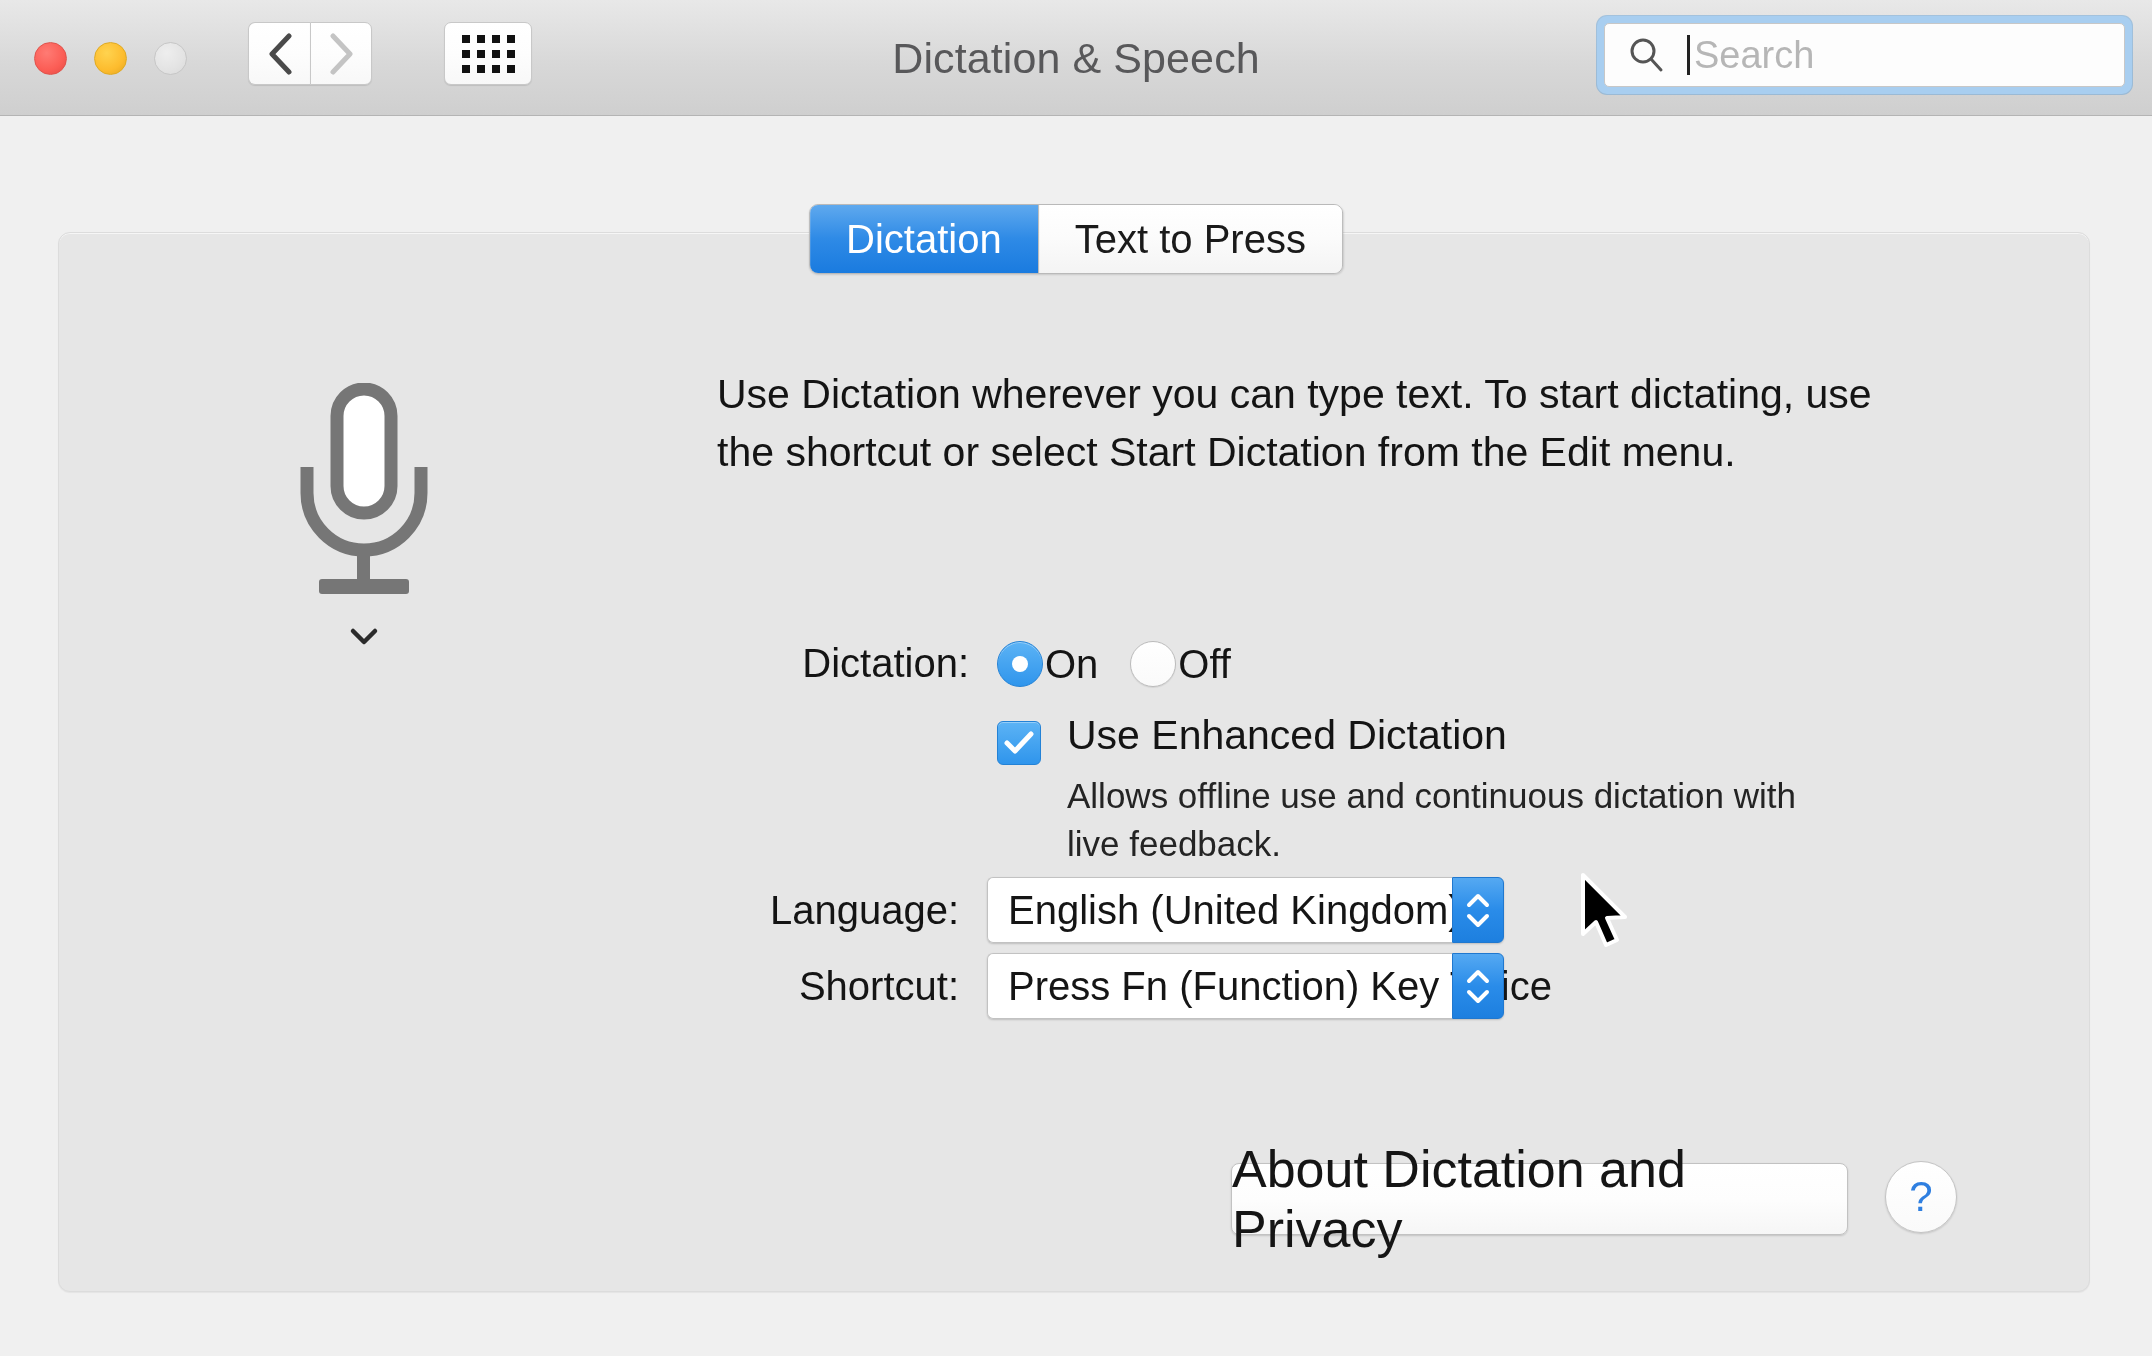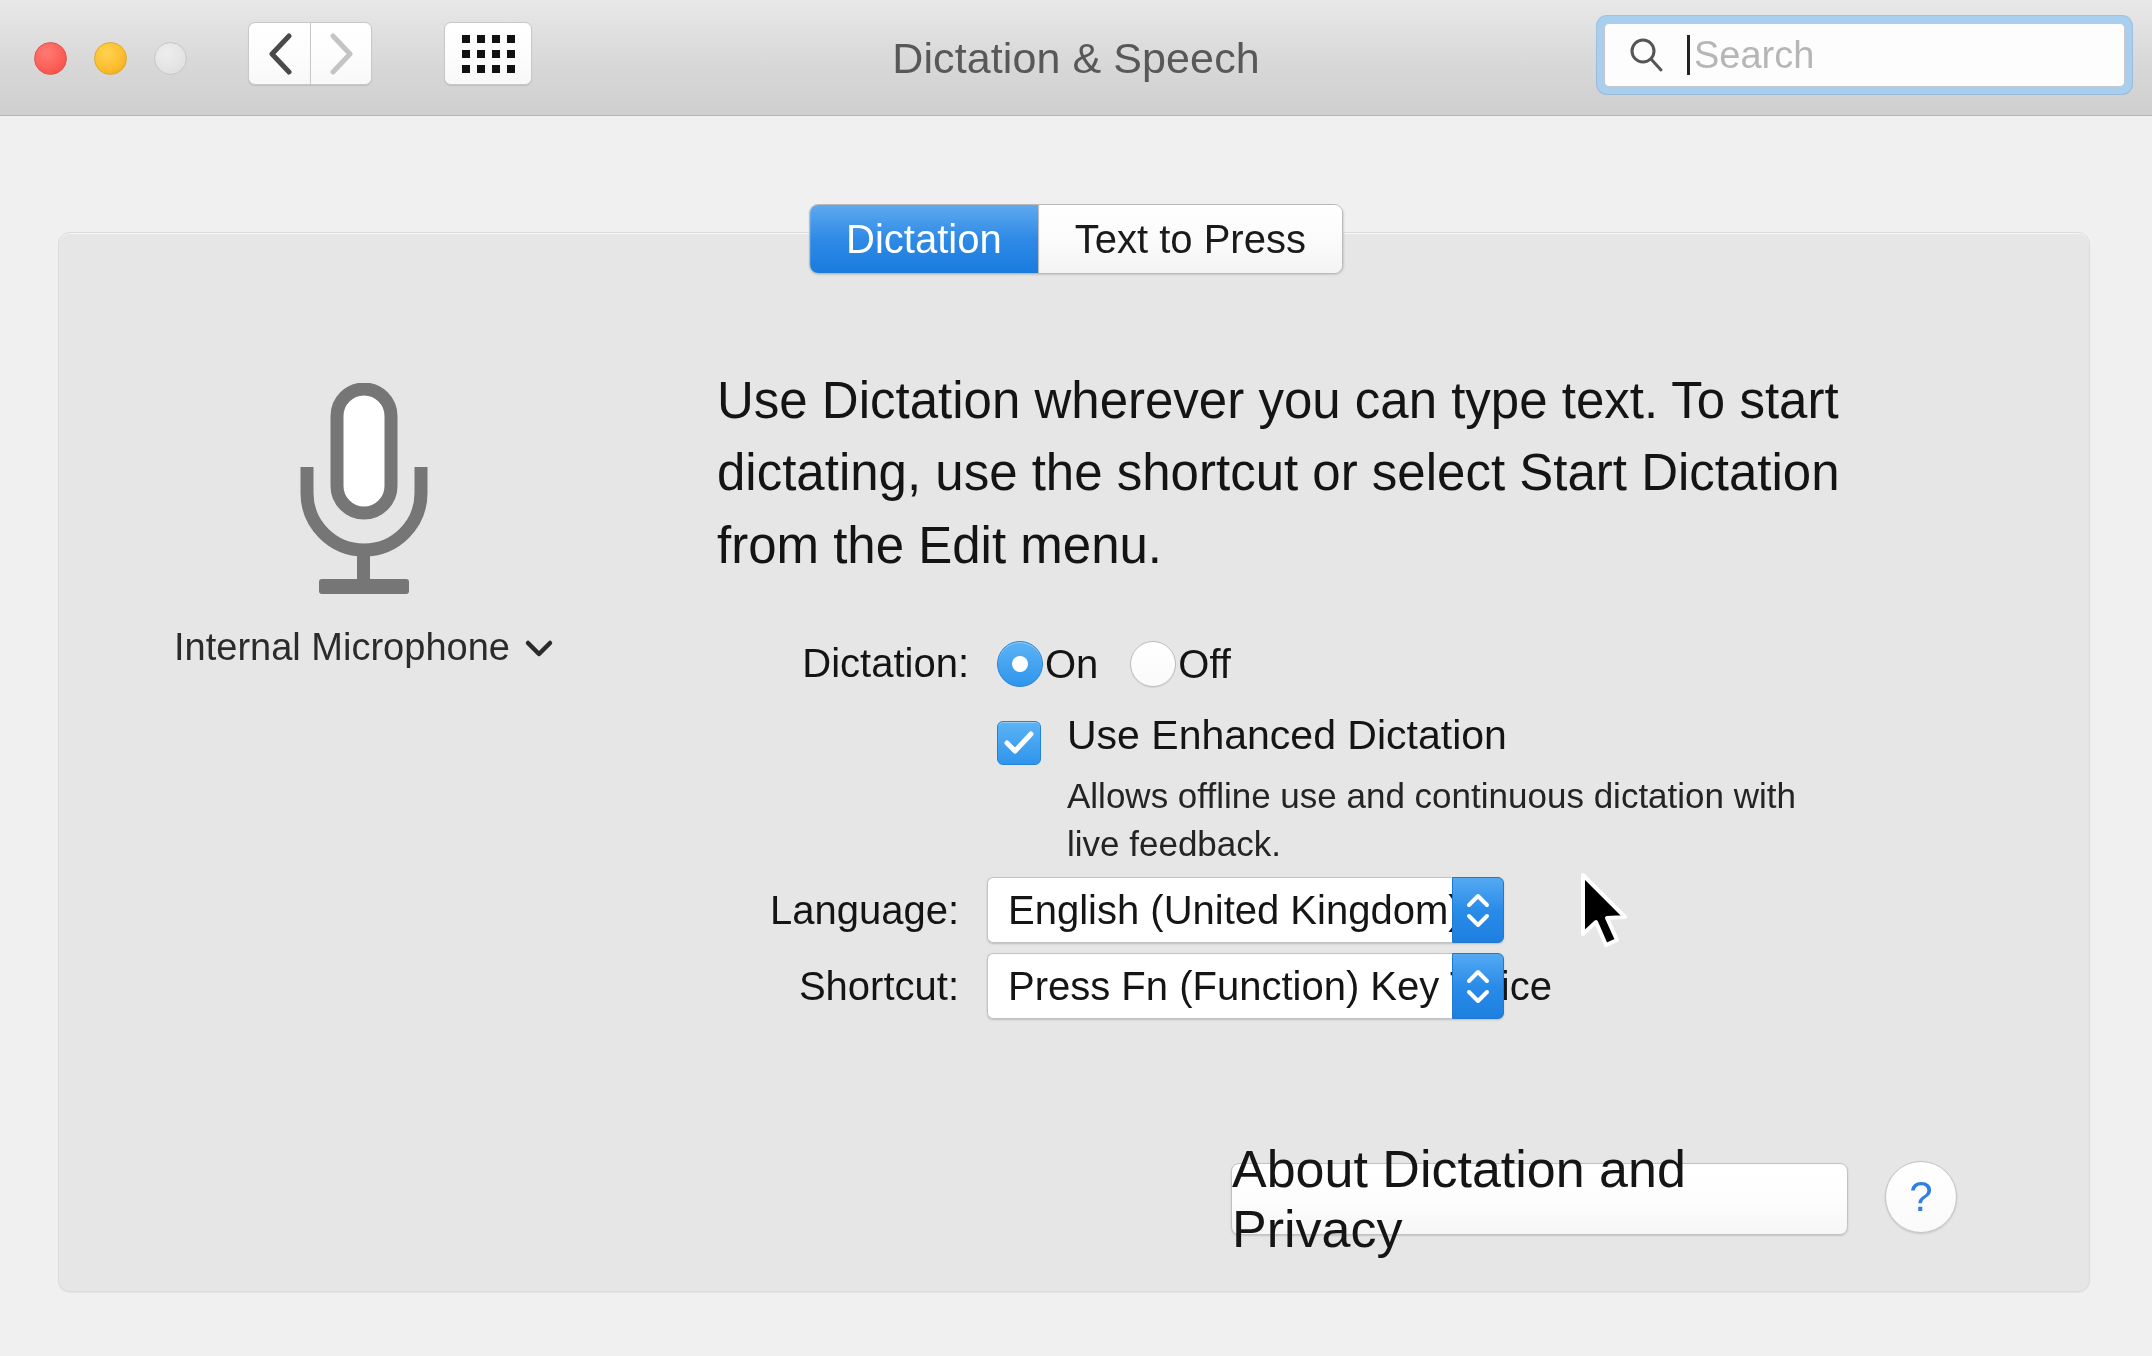--- a/index.html
+++ b/index.html
@@ -196,21 +196,21 @@
     align-items: center;
     gap: 14px;
   }
   .mic-label .chev { display: inline-block; }
 
   
   .desc {
     position: absolute;
     top: 132px; left: 658px;
     width: 1160px;
-    font-size: 51px;
+    font-size: 41px;
     line-height: 1.42;
     color: #141414;
   }
 
   
   .row {
     position: absolute;
     display: flex;
     align-items: flex-start;
   }
@@ -428,21 +428,20 @@
     <div class="panel">
 
       <div class="mic-col">
         <svg class="mic-icon" width="170" height="225" viewBox="0 0 170 225">
           <rect x="58" y="6" width="54" height="124" rx="27" fill="#ffffff" stroke="#767676" stroke-width="13"></rect>
           <path d="M28 84 L28 110 A57 57 0 0 0 142 110 L142 84" fill="none" stroke="#767676" stroke-width="13" stroke-linecap="butt"></path>
           <rect x="78" y="163" width="13" height="35" fill="#767676"></rect>
           <rect x="40" y="196" width="90" height="15" rx="3" fill="#767676"></rect>
         </svg>
         <div class="mic-label">
-          <span>Internal Microphone</span>
           <svg class="chev" width="30" height="20" viewBox="0 0 30 20">
             <path d="M4 5 L15 16 L26 5" stroke="#2b2b2b" stroke-width="4.5" fill="none" stroke-linecap="round" stroke-linejoin="round"></path>
           </svg>
         </div>
       </div>
 
       <div class="desc">Use Dictation wherever you can type text. To start dictating, use the shortcut or select Start Dictation from the Edit menu.</div>
 
       <div class="row dictation-row">
         <span class="row-label">Dictation:</span>

